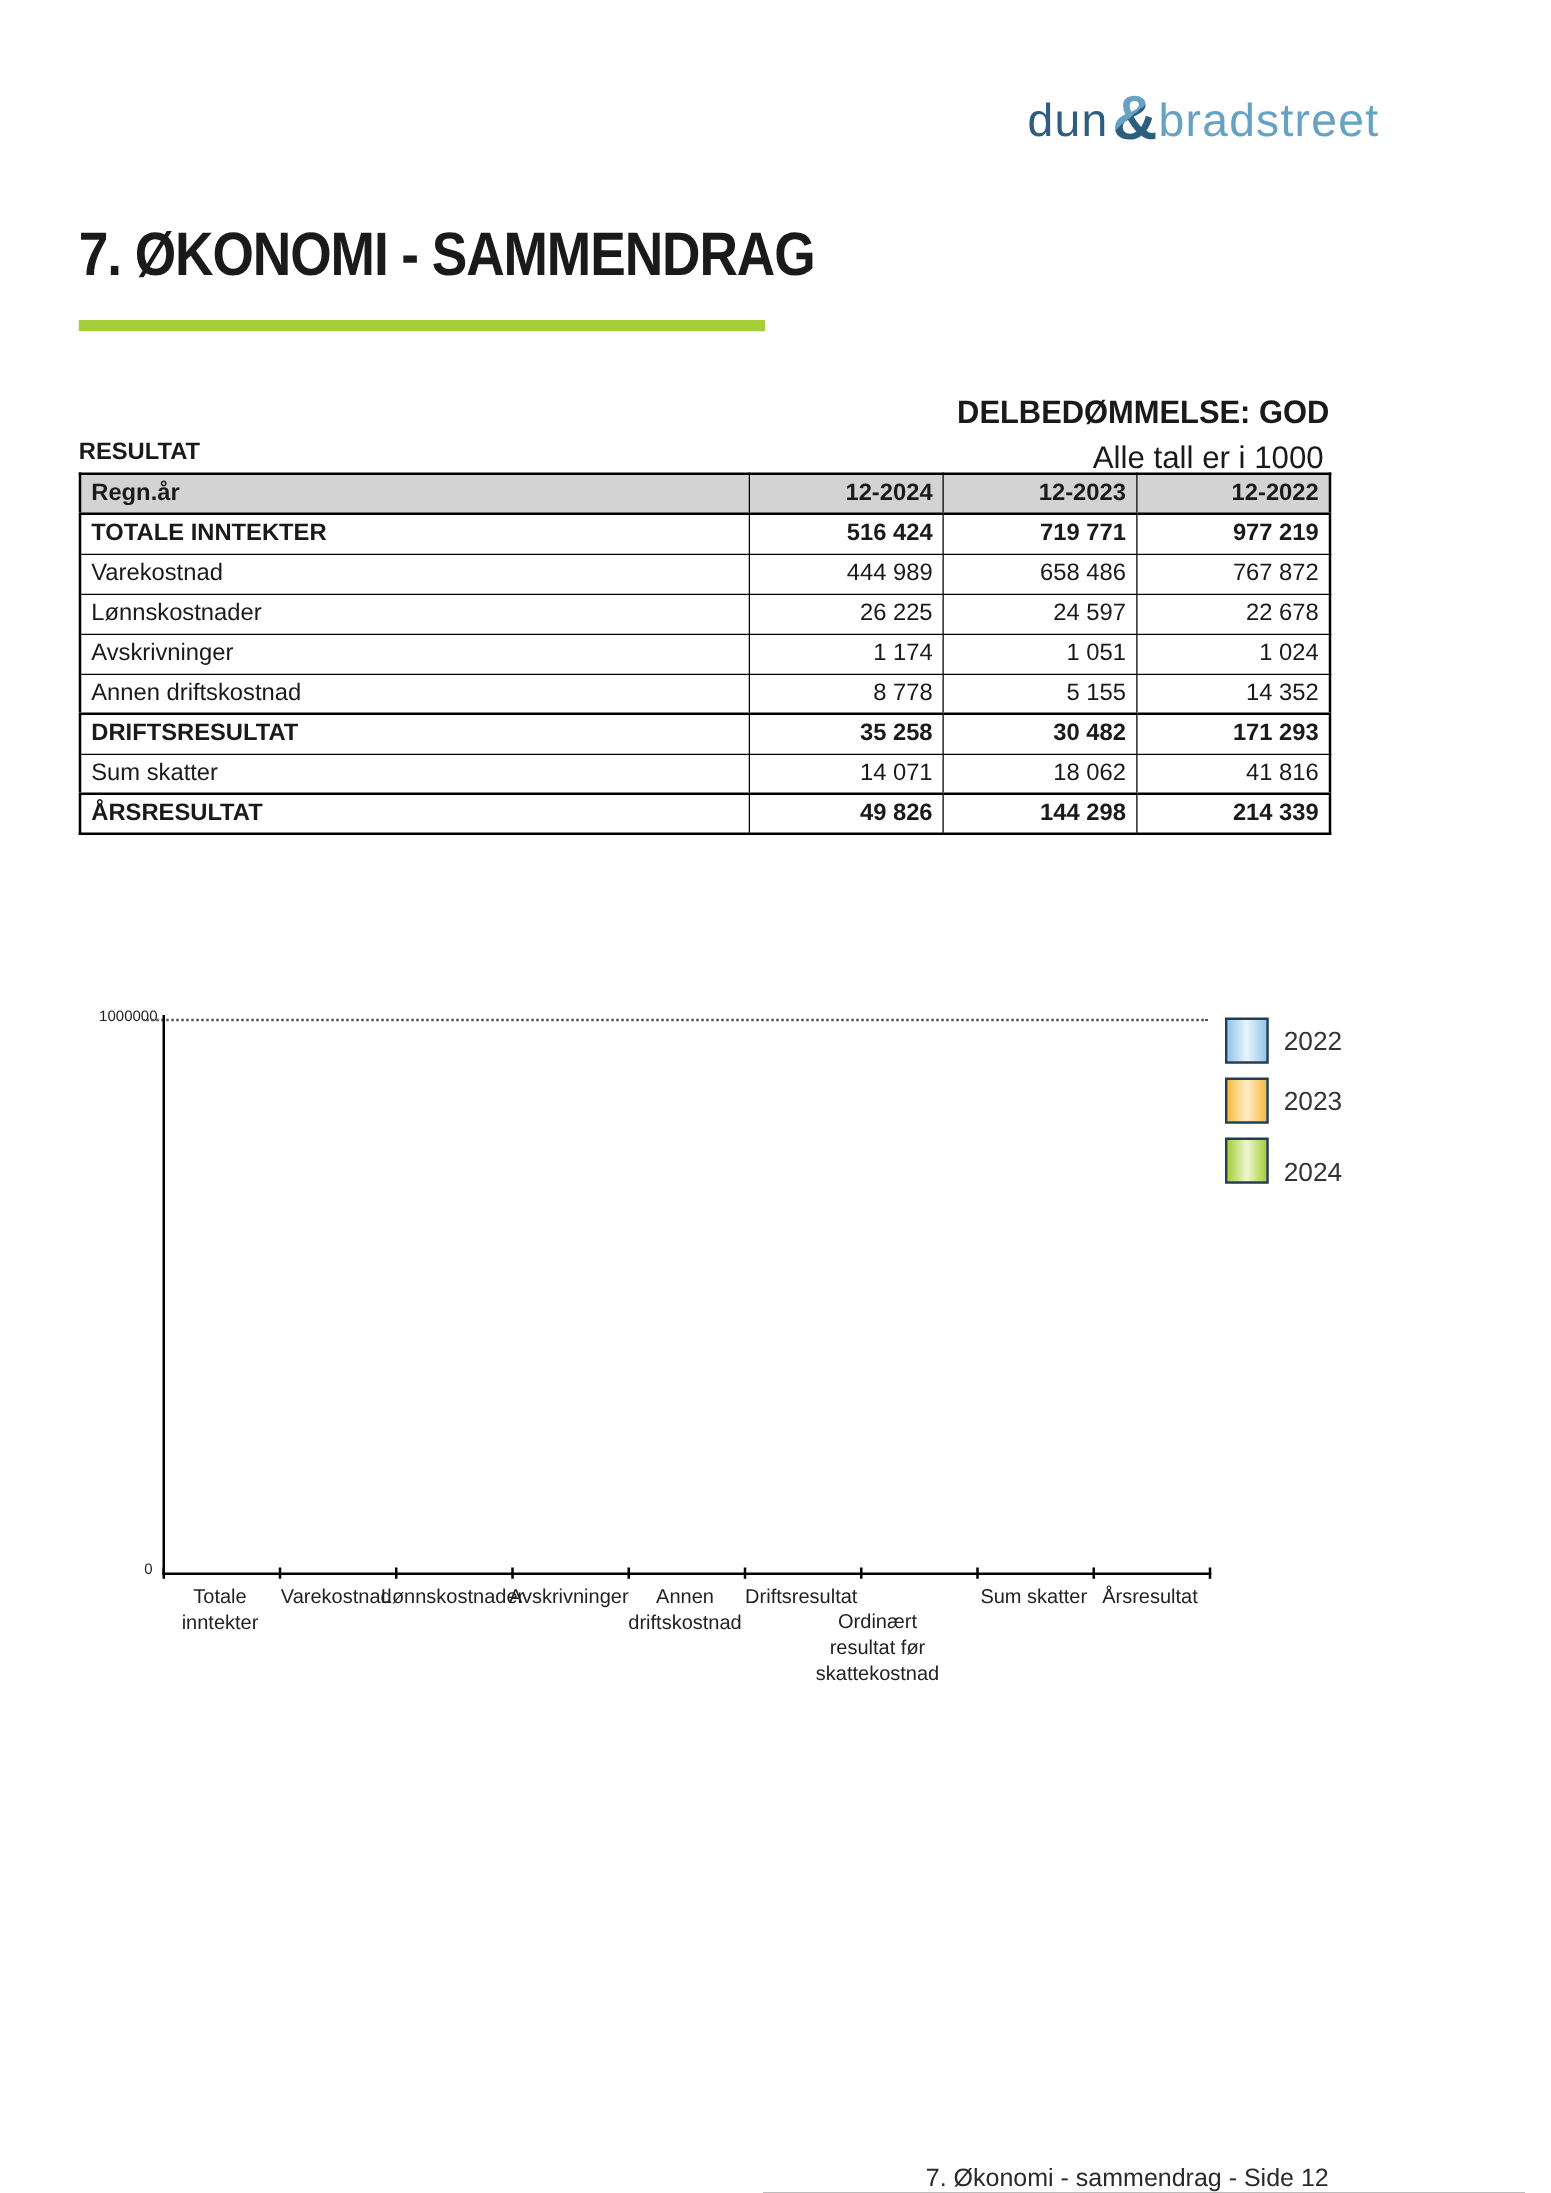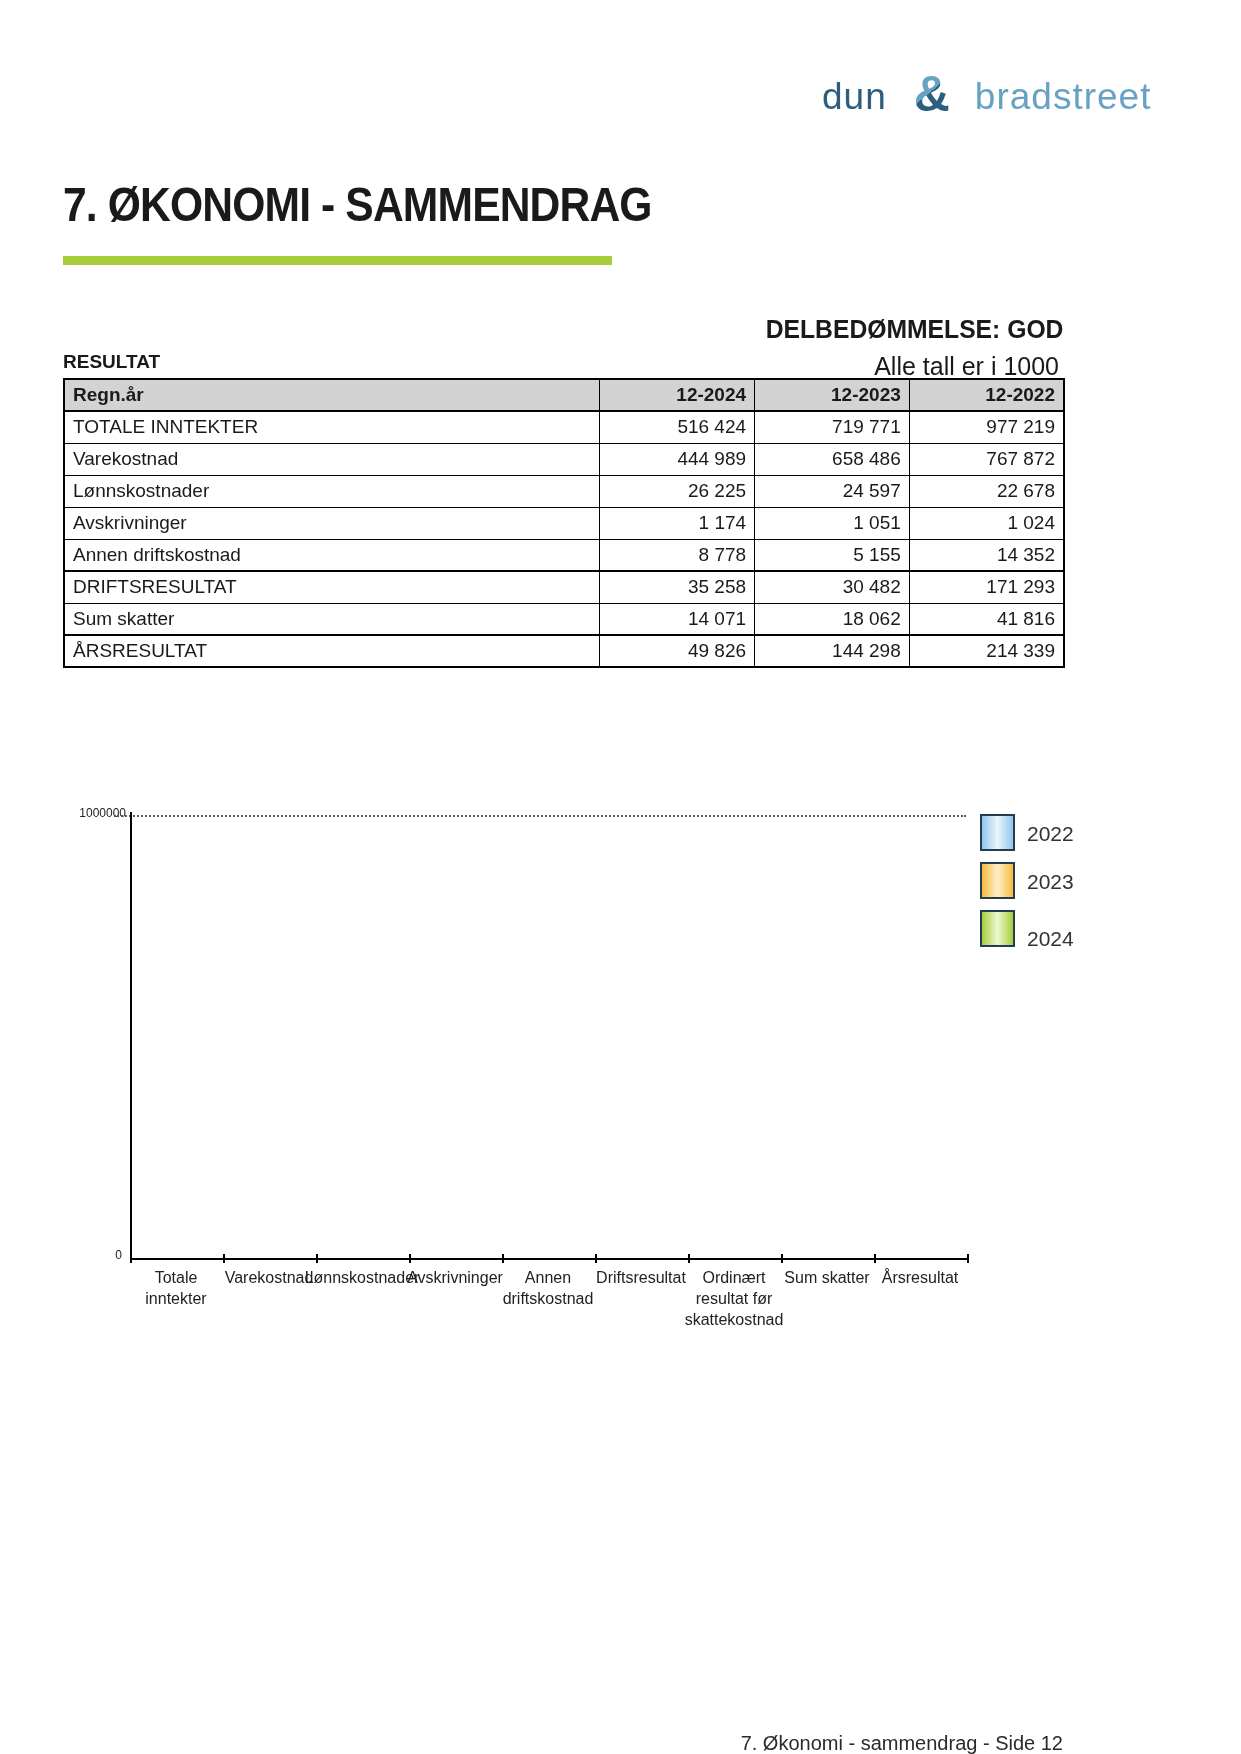--- a/index.html
+++ b/index.html
@@ -3,21 +3,21 @@
 <meta charset="utf-8">
 <style>
   * { margin:0; padding:0; box-sizing:border-box; }
   html,body { background:#888; }
   #page {
     position:relative; width:1241px; height:1754px; background:#fff;
     margin:0 auto; font-family:"Liberation Sans", sans-serif; color:#1a1a1a;
     overflow:hidden;
   }
   
-  .logo { position:absolute; left:822px; top:70px; height:54px; display:flex; align-items:center;gap:24px; }
+  .logo { position:absolute; left:822px; top:70px; height:54px; display:flex; align-items:center; }
   .logo .lg1 { font-size:37px; letter-spacing:1px; }
   .logo .lgamp {
     font-size:50px; font-weight:bold; line-height:1; margin:0 1px 6px 3px;
     background:linear-gradient(140deg,#67a2c3 46%,#2d5e7e 46%);
     -webkit-background-clip:text; background-clip:text; color:transparent;
   }
   .logo .lg2 { font-size:37px; letter-spacing:1px; }
   
   .page-title {
     position:absolute; left:63px; top:176px; font-size:49px; font-weight:bold;
@@ -36,21 +36,21 @@
     border-collapse:collapse; font-size:19px;
   }
   table.fin th, table.fin td { border:1px solid #000; height:32px; padding:0 8px; }
   table.fin th { background:#d3d3d3; text-align:right; font-weight:bold; }
   table.fin th:first-child { text-align:left; }
   table.fin td { text-align:right; }
   table.fin td:first-child { text-align:left; }
   table.fin col.c-label { width:537px; }
   table.fin col.c-num { width:155px; }
   table.fin { border:2px solid #000; }
-  table.fin tr.bold td { font-weight:normal; border-top-width:2px; }
+  table.fin tr.bold td { font-weight:bold; border-top-width:2px; }
   
   .chart { position:absolute; left:0; top:0; }
   .ytick { position:absolute; font-size:12px; color:#222; text-align:right; width:70px; }
   .ytick-top { left:56px; top:806px; }
   .ytick-zero { left:52px; top:1248px; }
   .gridline-top { position:absolute; left:114px; top:815px; width:852px; border-top:2px dotted #555; }
   .y-axis { position:absolute; left:130px; top:812px; width:2px; height:448px; background:#000; }
   .x-axis { position:absolute; left:130px; top:1258px; width:839px; height:2px; background:#000; }
   .xtick { position:absolute; top:1254px; width:2px; height:9px; background:#000; }
   .cat-label { position:absolute; top:1267px; width:130px; margin-left:-65px; text-align:center;
@@ -163,21 +163,21 @@
       <div class="cat-label" style="left: 455px;">
         <div>Avskrivninger</div>
       </div>
       <div class="cat-label" style="left: 548px;">
         <div>Annen</div>
         <div>driftskostnad</div>
       </div>
       <div class="cat-label" style="left: 641px;">
         <div>Driftsresultat</div>
       </div>
-      <div class="cat-label" style="left: 734px;">
+      <div class="cat-label" style="left: 702px; margin-top: 20px;">
         <div>Ordinært</div>
         <div>resultat før</div>
         <div>skattekostnad</div>
       </div>
       <div class="cat-label" style="left: 827px;">
         <div>Sum skatter</div>
       </div>
       <div class="cat-label" style="left: 920px;">
         <div>Årsresultat</div>
       </div>

